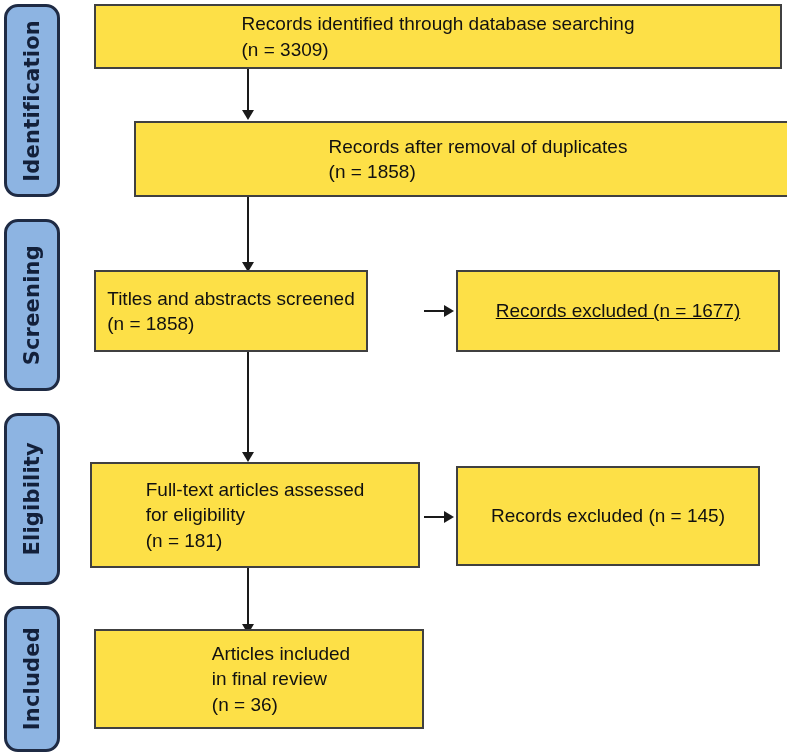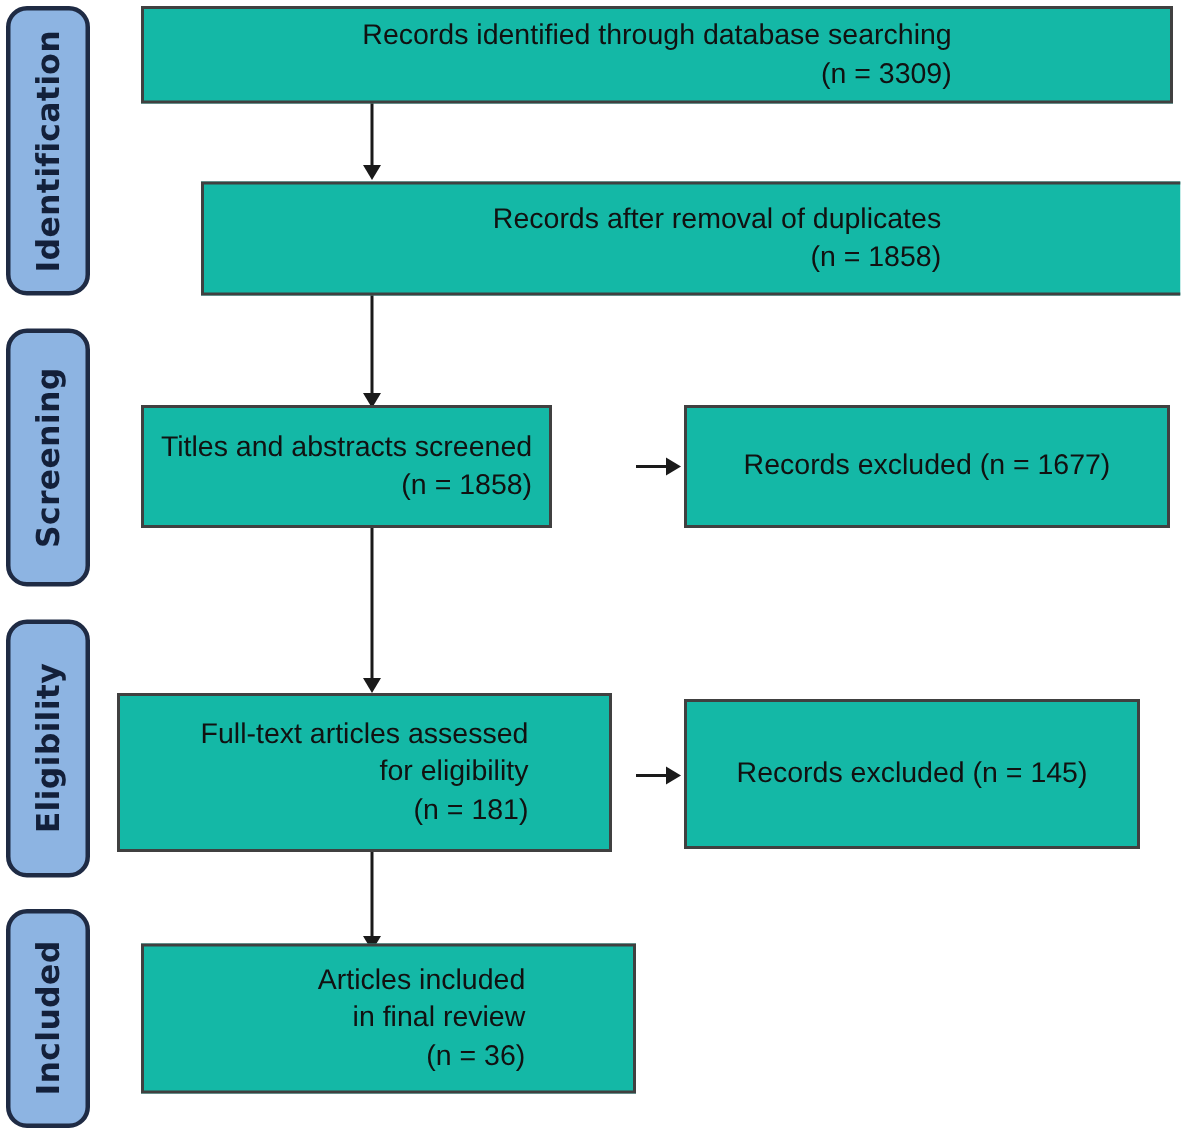--- a/index.html
+++ b/index.html
@@ -41,26 +41,26 @@
     letter-spacing: 0.2px;
     color: #13203a;
     white-space: nowrap;
     font-family: "DejaVu Sans", sans-serif;
   }
 
   
   .flow-box {
     position: absolute;
     box-sizing: border-box;
-    background: #14b8a6;
+    background: #fde047;
     border: 2px solid #404040;
     display: flex;
     align-items: center;
     justify-content: center;
-    text-align: right;
+    text-align: left;
   }
   .flow-box-text {
     font-size: 19px;
     line-height: 1.32;
     color: #111111;
     padding: 0 8px;
     white-space: pre-line;
     font-family: "Liberation Sans", sans-serif;
   }
 
@@ -130,28 +130,28 @@
   <div class="arrow-down" style="left:242px; top:262px;"></div>
 
   <div class="flow-box" style="left:94px; top:270px; width:274px; height:82px;">
     <span class="flow-box-text">Titles and abstracts screened
 (n = 1858)</span>
   </div>
 
   <div class="conn-h" style="left:424px; top:310px; width:24px;"></div>
   <div class="arrow-right" style="left:444px; top:305px;"></div>
 
-  <div class="flow-box" style="left:456px; top:270px; width:324px; height:82px;">
+  <div class="flow-box" style="left:456px; top:270px; width:324px; height:82px;text-decoration:underline;">
     <span class="flow-box-text">Records excluded (n = 1677)</span>
   </div>
 
   <div class="conn-v" style="left:247px; top:352px; height:104px;"></div>
   <div class="arrow-down" style="left:242px; top:452px;"></div>
 
-  <div class="flow-box" style="left:78px; top:462px; width:330px; height:106px;">
+  <div class="flow-box" style="left:90px; top:462px; width:330px; height:106px;">
     <span class="flow-box-text">Full-text articles assessed
 for eligibility
 (n = 181)</span>
   </div>
 
   <div class="conn-h" style="left:424px; top:516px; width:24px;"></div>
   <div class="arrow-right" style="left:444px; top:511px;"></div>
 
   <div class="flow-box" style="left:456px; top:466px; width:304px; height:100px;">
     <span class="flow-box-text">Records excluded (n = 145)</span>

